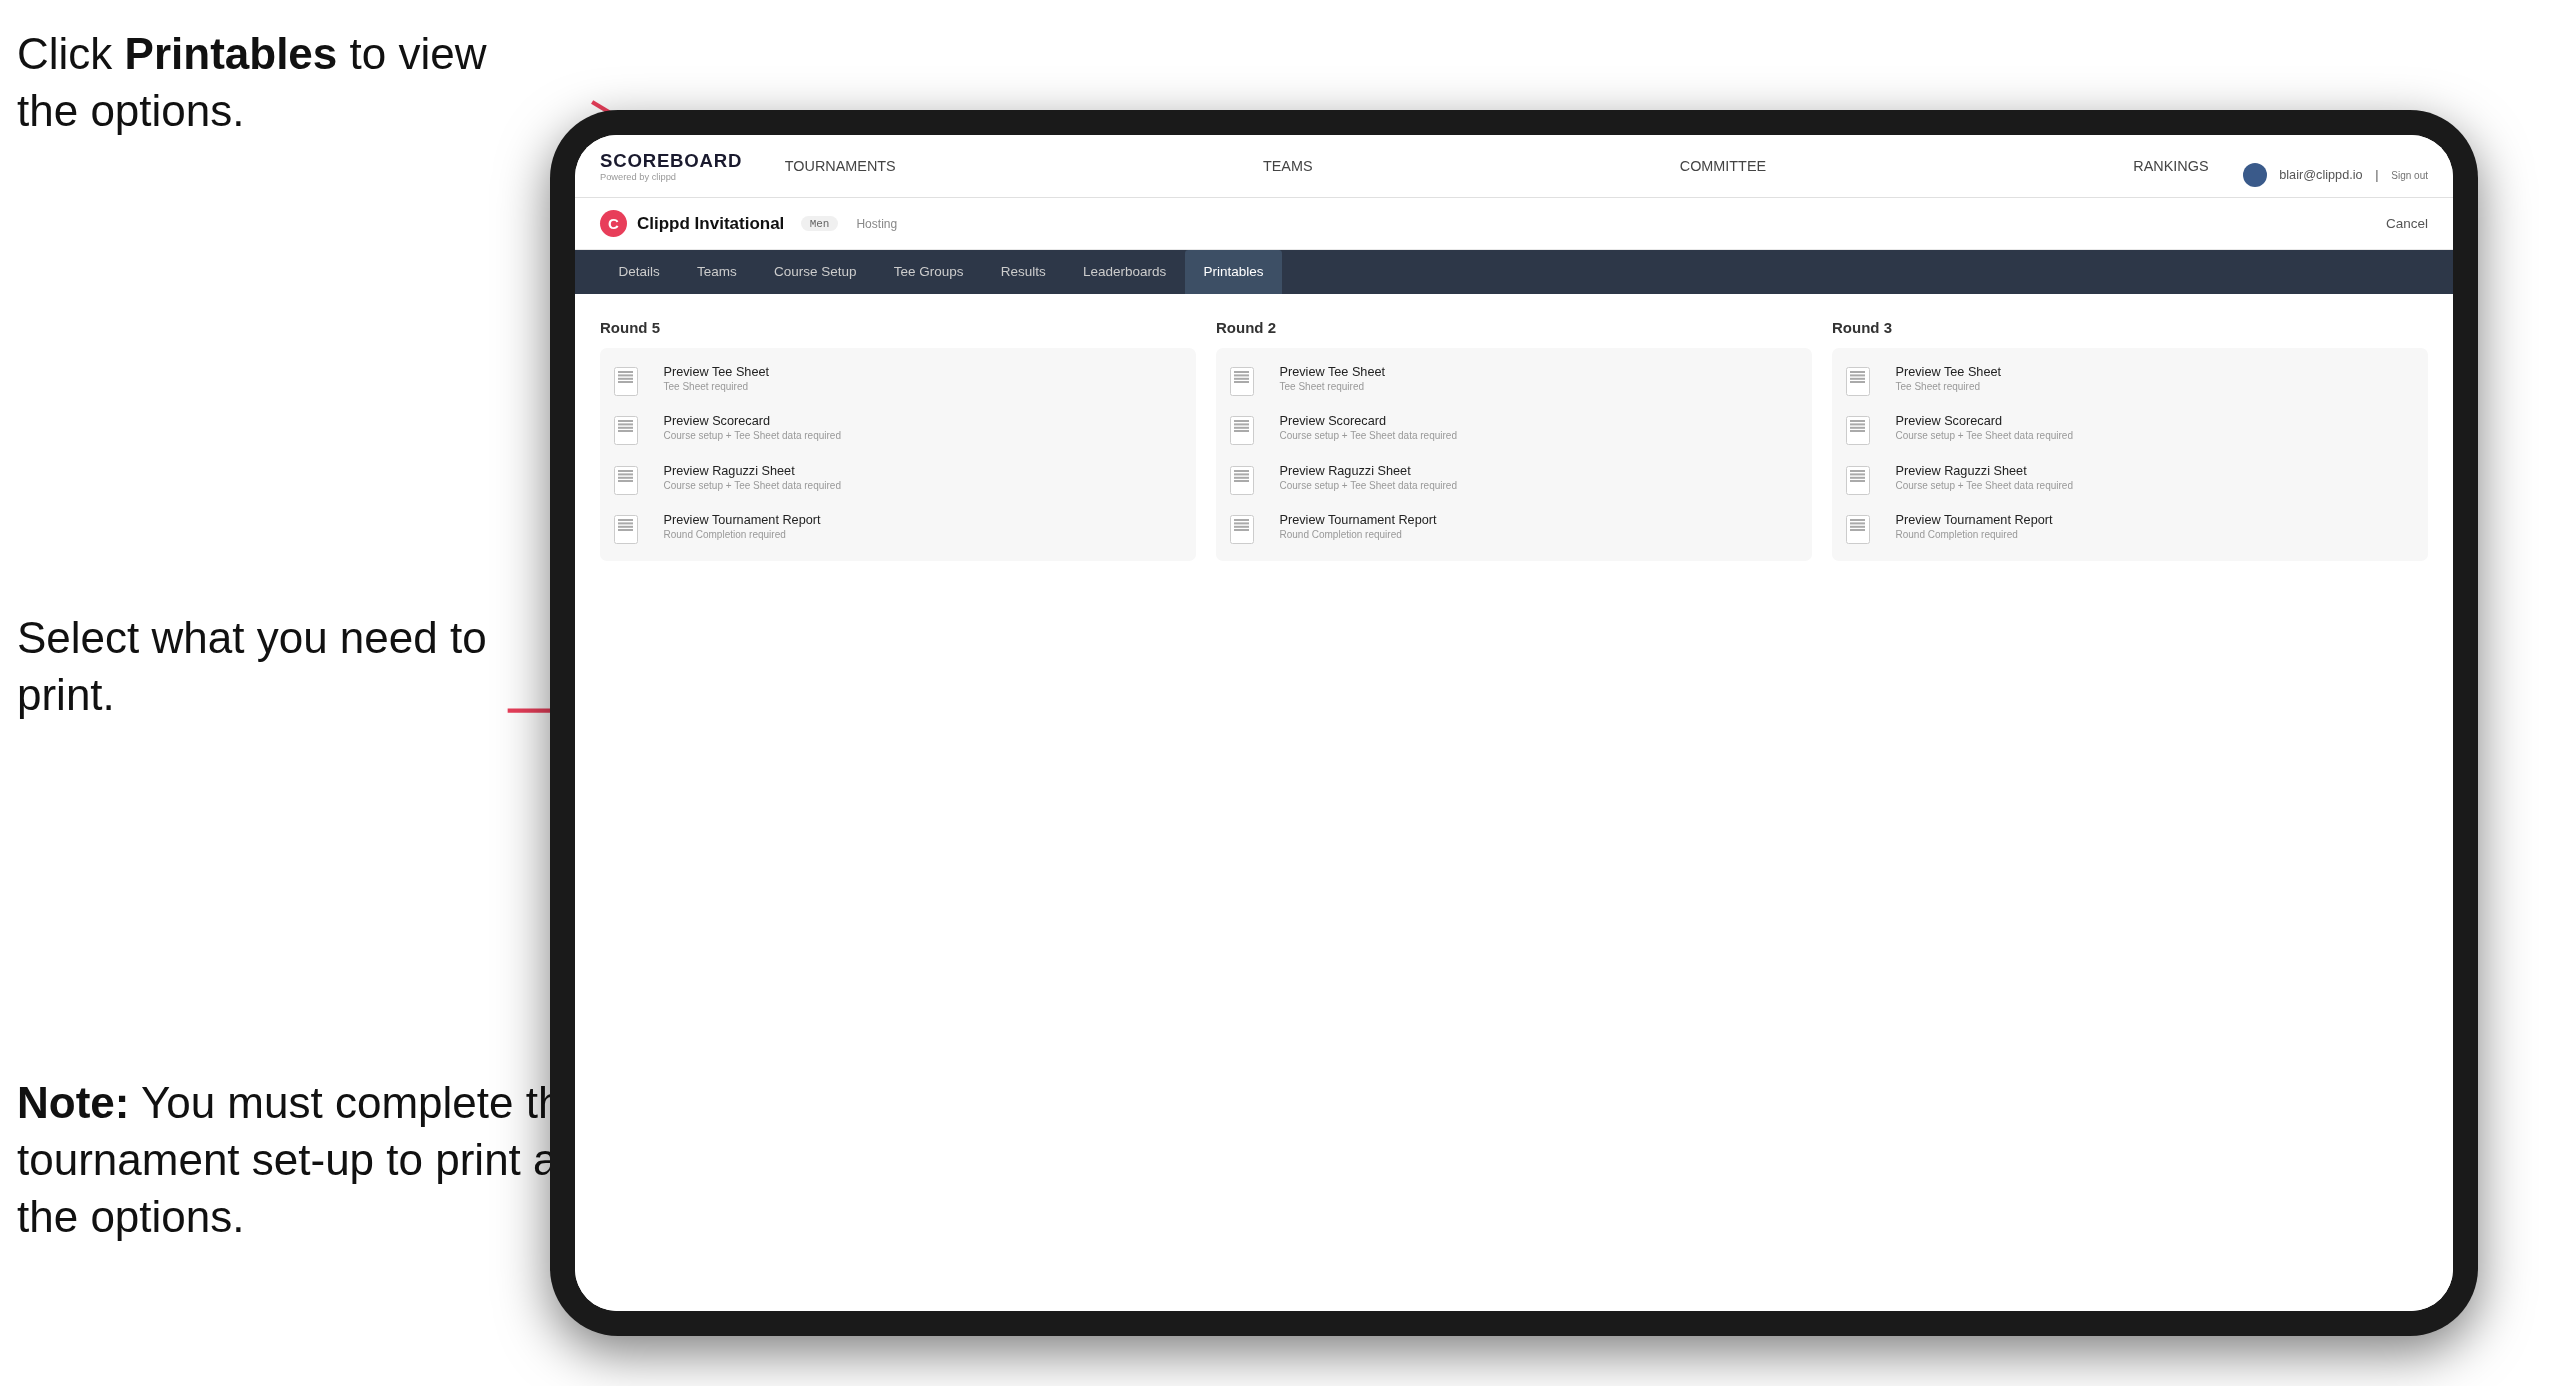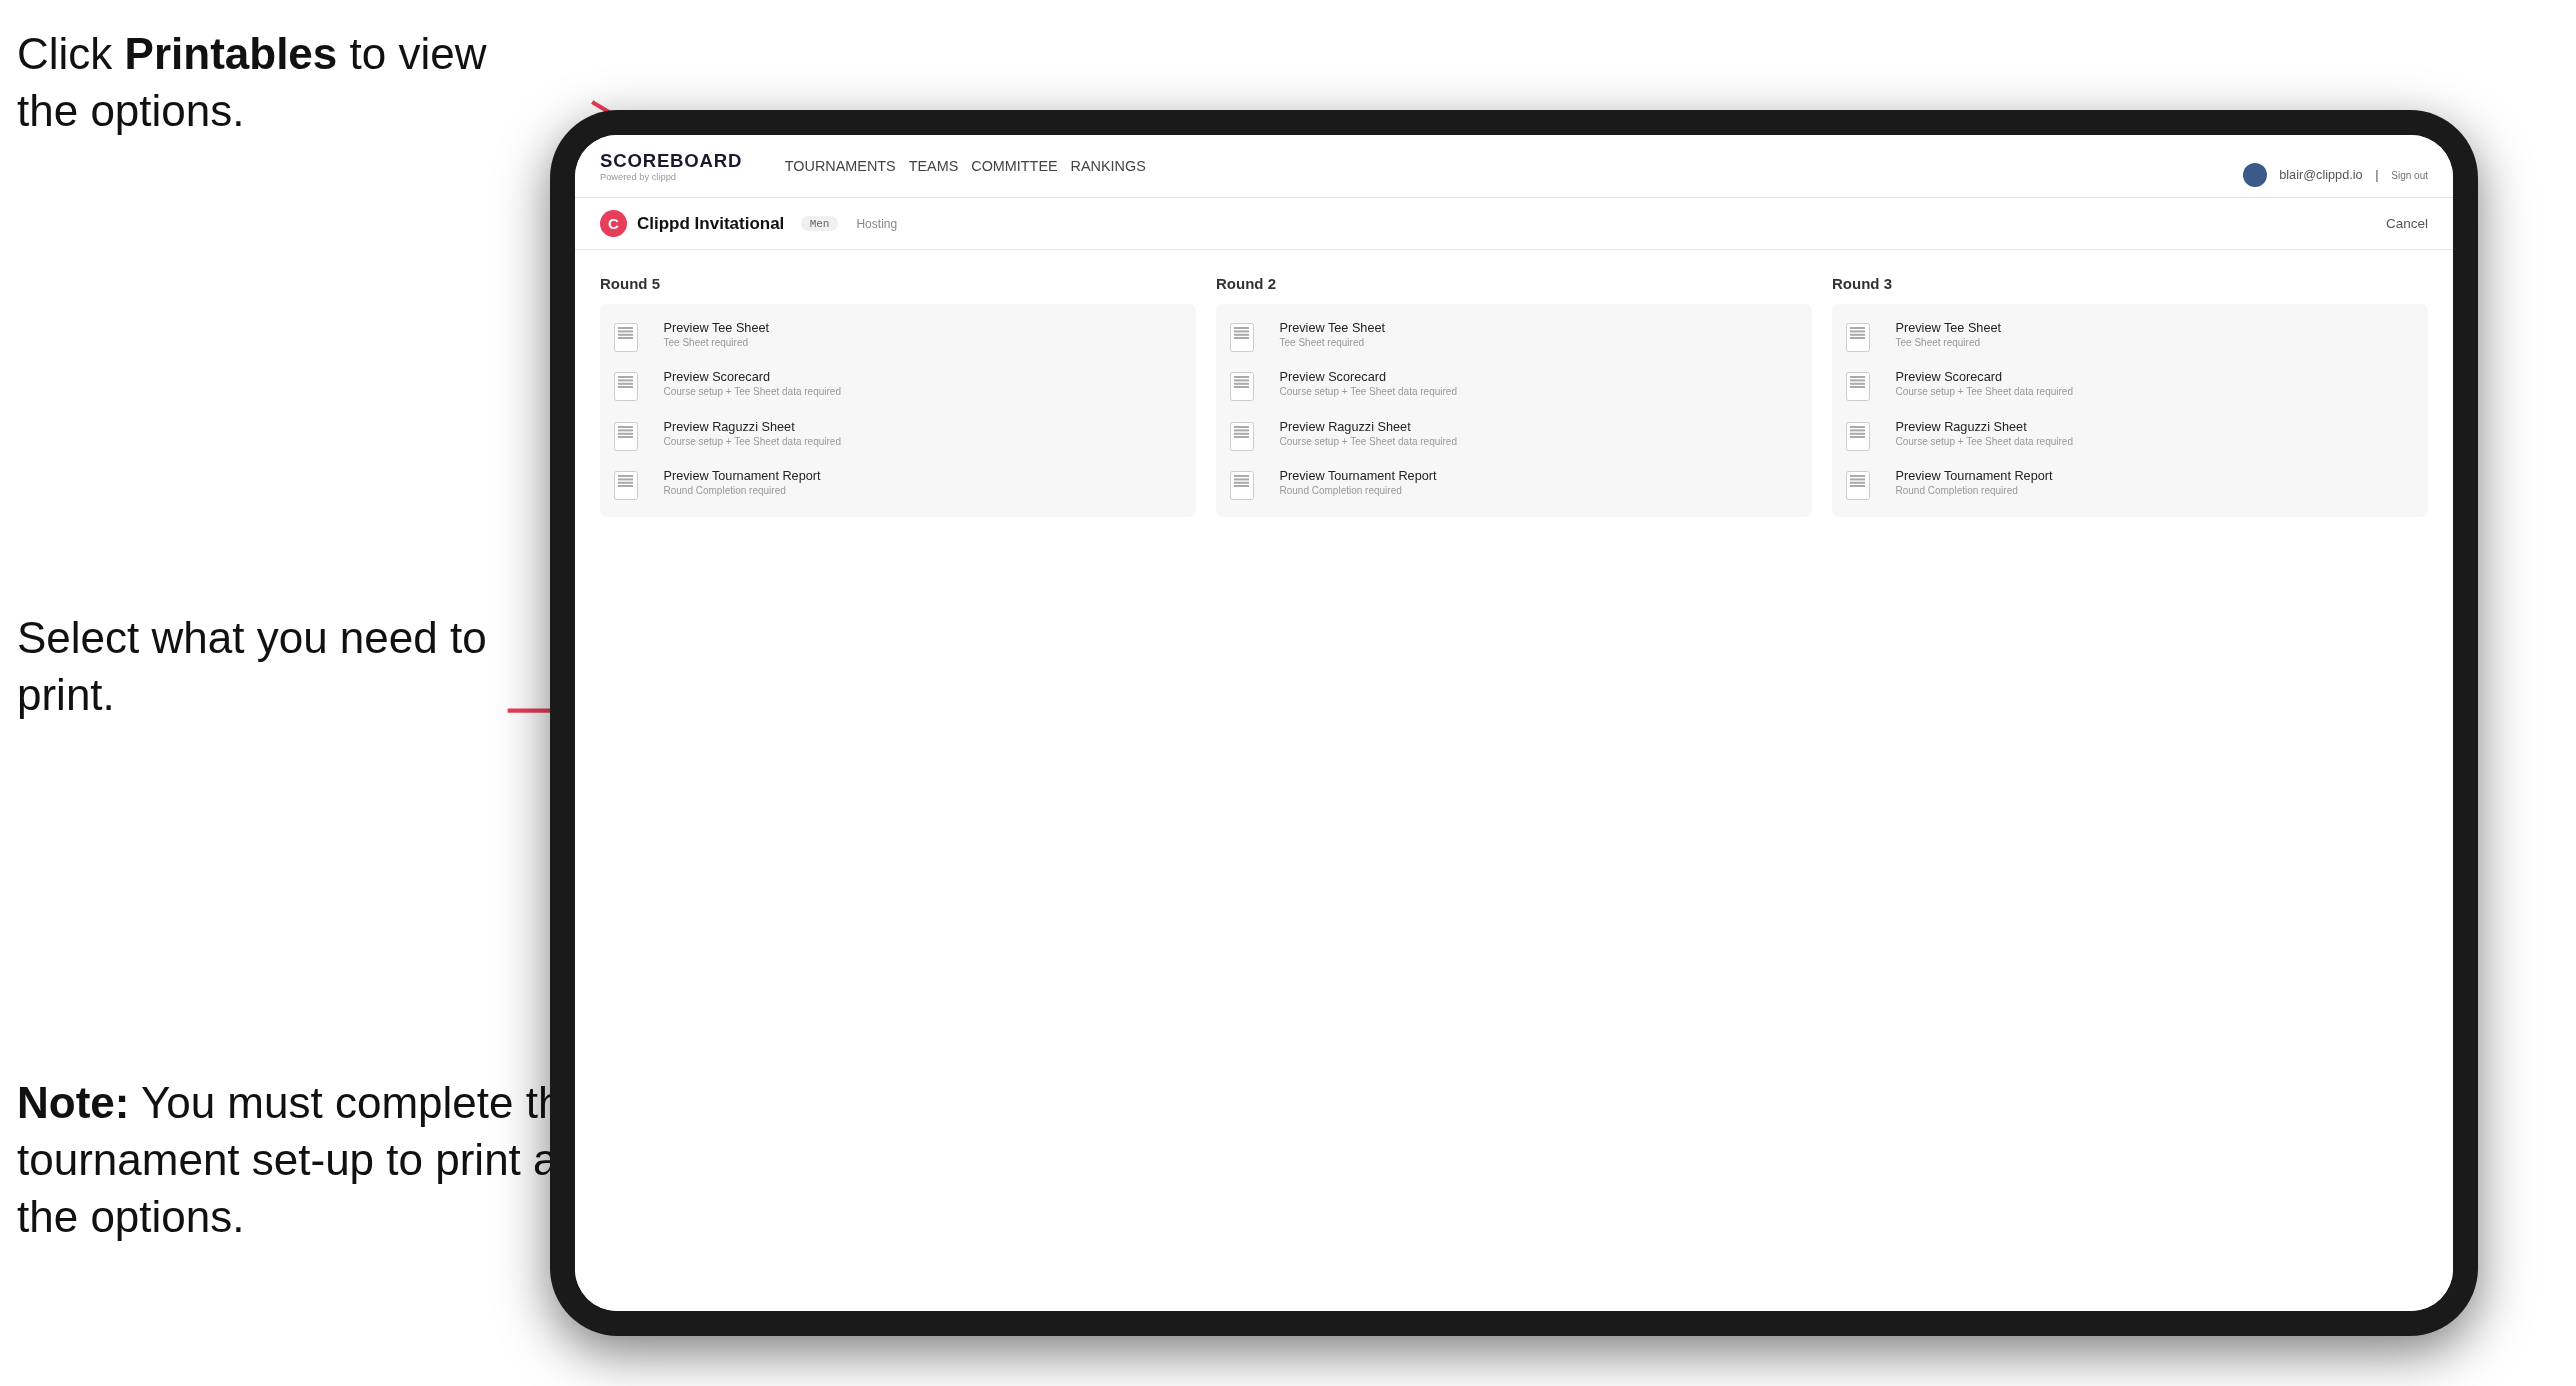--- a/index.html
+++ b/index.html
@@ -93,20 +93,21 @@
 
     .brand-sub {
       font-size: 9.3px;
       color: #999;
     }
 
     .top-nav-links {
       display: flex;
       gap: 13px;
       flex: 1;
+      justify-content: space-between;
     }
 
     .top-nav-link {
       font-size: 14.4px;
       color: #444;
       text-decoration: none;
       padding: 3.4px 0;
       cursor: pointer;
       border-bottom: 1.7px solid transparent;
     }
@@ -346,20 +347,29 @@
       <div class="tournament-header">
         <div class="tournament-name">
           <div class="clippd-logo">C</div>
           <span class="tournament-title">Clippd Invitational</span>
           <span class="tournament-badge">Men</span>
           <span class="hosting-badge">Hosting</span>
         </div>
         <button class="cancel-btn" style="background:none;border:none;cursor:pointer;">Cancel</button>
       </div>
 
+      <div class="sub-nav">
+        <div class="sub-nav-tab">Details</div>
+        <div class="sub-nav-tab">Teams</div>
+        <div class="sub-nav-tab">Course Setup</div>
+        <div class="sub-nav-tab">Tee Groups</div>
+        <div class="sub-nav-tab">Results</div>
+        <div class="sub-nav-tab">Leaderboards</div>
+        <div class="sub-nav-tab active">Printables</div>
+      </div>
 
       <div class="main-content">
         <div class="rounds-grid">
 
           <div class="round-column">
             <div class="round-title">Round 5</div>
             <div class="round-cards">
               <div class="print-card">
                 <div class="doc-icon"></div>
                 <div class="card-text">

